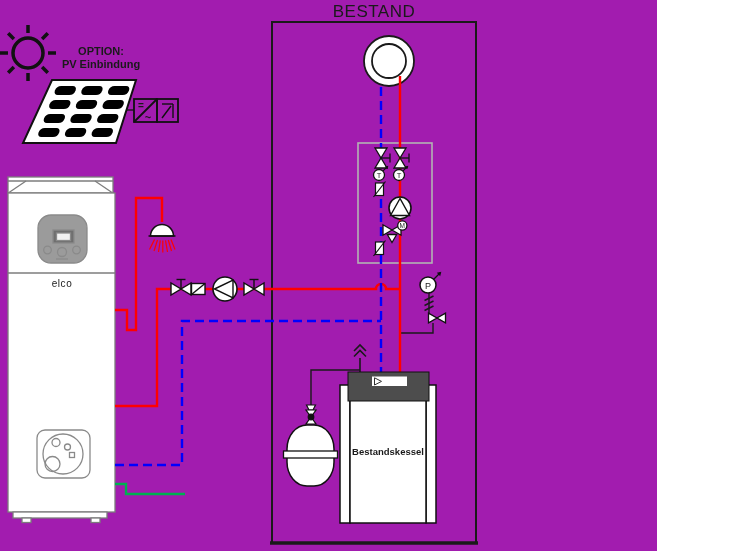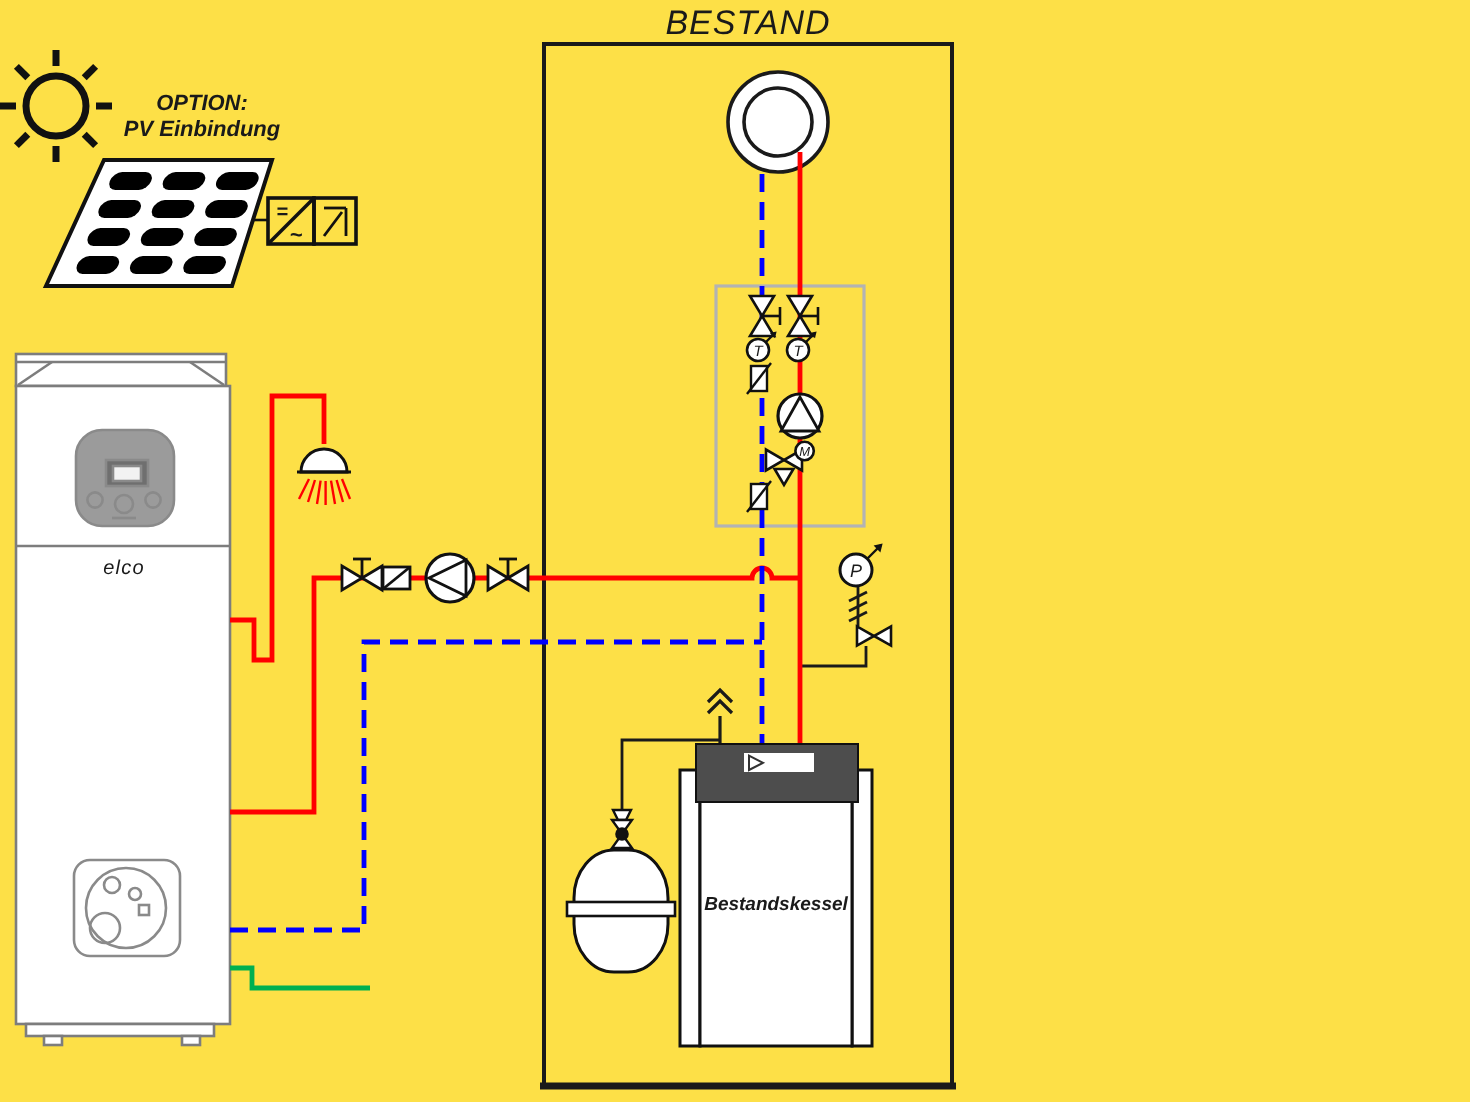--- a/index.html
+++ b/index.html
@@ -1,17 +1,17 @@
 <!DOCTYPE html>
 <html><head>
 <meta charset="utf-8">
 <style>
   html,body { margin:0; padding:0; background:#ffffff; }
-  .canvas { position:relative; width:735px; height:551px; background:#fde047; overflow:hidden;
-            font-family:"Liberation Sans", sans-serif;font-style:italic; }
+  .canvas { position:relative; width:657px; height:551px; background:#a21caf; overflow:hidden;
+            font-family:"Liberation Sans", sans-serif; }
   svg { position:absolute; left:0; top:0; }
   svg text { font-family:"Liberation Sans", sans-serif; fill:#1a1a1a; }
 </style>
 </head>
 <body>
 
 <div class="canvas">
 <svg width="735" height="551" viewBox="0 0 735 551">
 
   <g>

